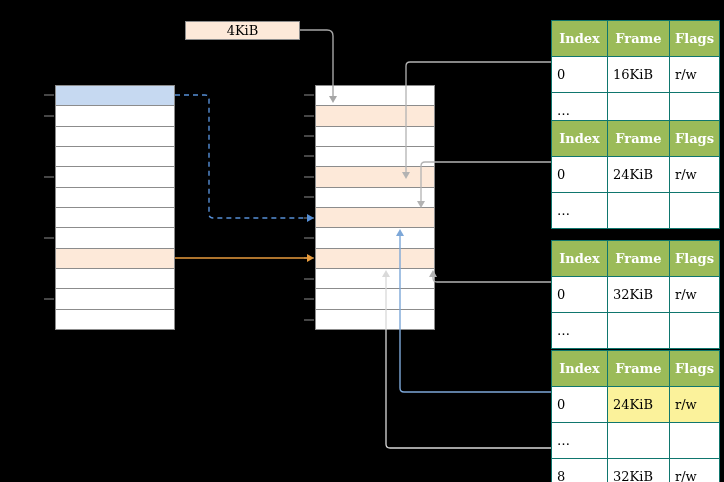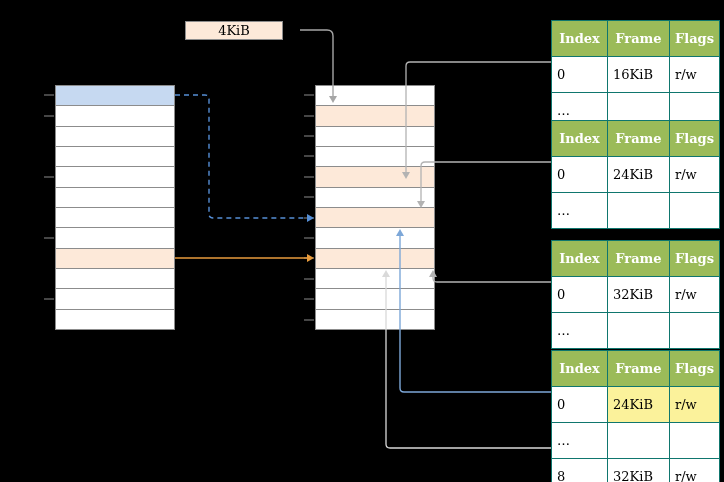--- a/index.html
+++ b/index.html
@@ -19,21 +19,21 @@
   .vm{left:55px;}
   .pm{left:315px;}
   .memrow{flex:1;border-bottom:1px solid #8c8c8c;background:#ffffff;}
   .memrow:last-child{border-bottom:none;}
   .vm .r0{background:#c6d9f1;}
   .vm .r8{background:#fde9d9;}
   .pm .r1,.pm .r4,.pm .r6,.pm .r8{background:#fde9d9;}
 
   
   .sizebox{
-    position:absolute;left:185px;top:21px;width:98px;height:19px;
+    position:absolute;left:185px;top:21px;width:115px;height:19px;
     box-sizing:border-box;background:#fde9d9;border:1px solid #8c8c8c;
     display:flex;align-items:center;justify-content:center;
     font-size:13px;color:#000;
   }
 
   
   table.pt{
     position:absolute;left:551px;border-collapse:collapse;
     font-size:13px;table-layout:fixed;
   }

